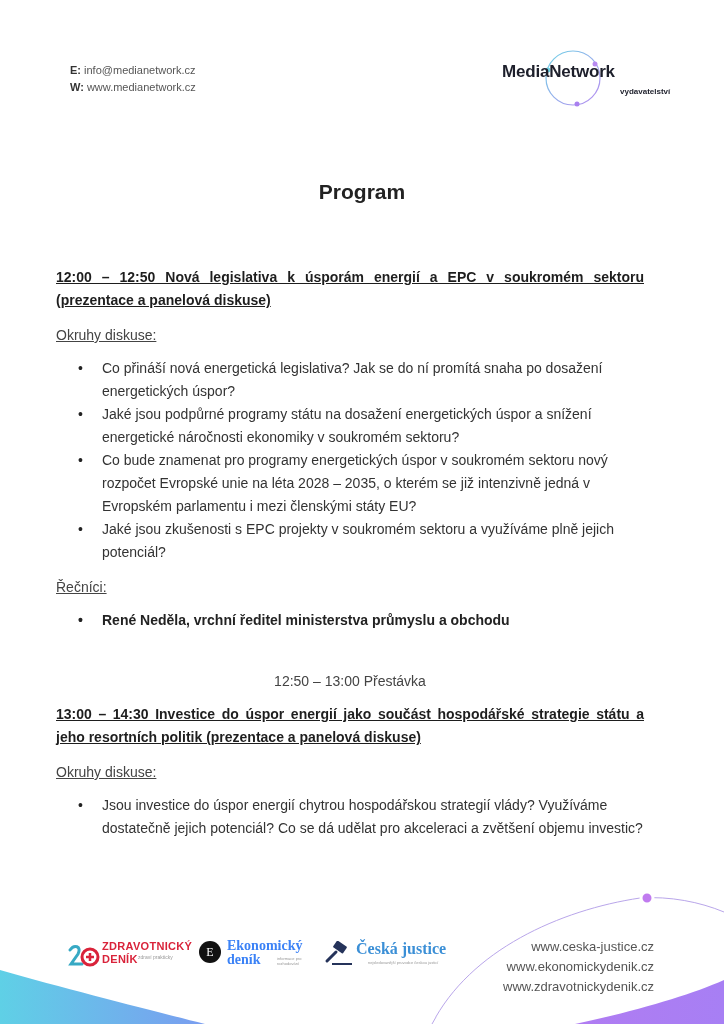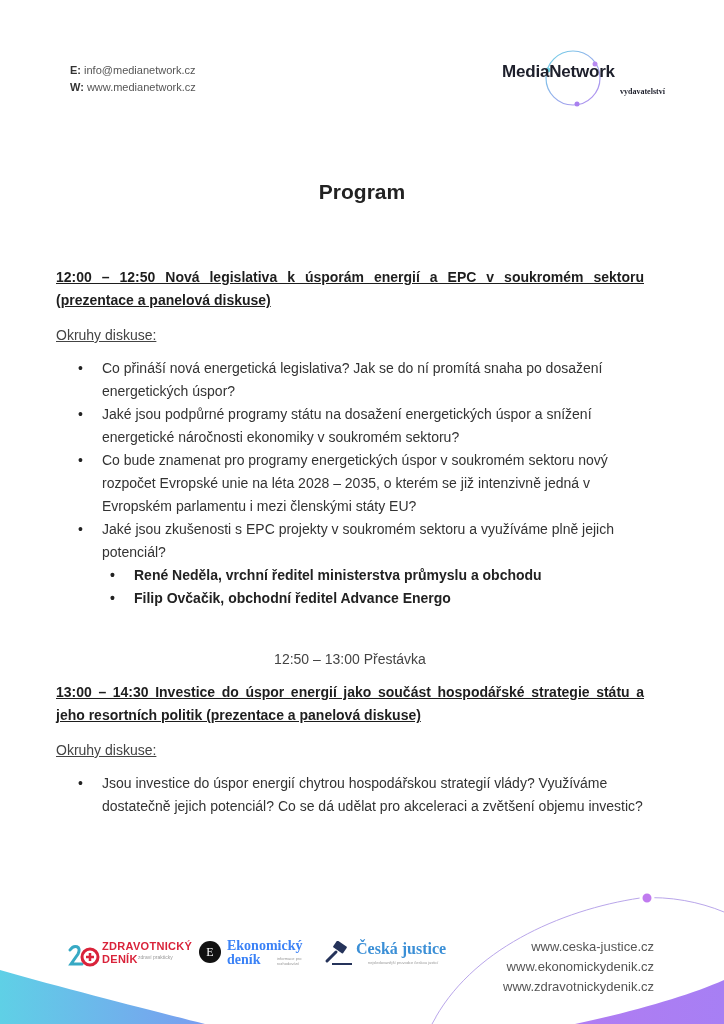--- a/index.html
+++ b/index.html
@@ -5,31 +5,31 @@
   html, body { margin: 0; padding: 0; background: #ffffff; }
   body { width: 724px; height: 1024px; position: relative; overflow: hidden;
          font-family: "Liberation Sans", "DejaVu Sans", sans-serif; color: #2b2b2b; }
 
   .contact { position: absolute; left: 70px; top: 62px; font-size: 11px; line-height: 17px; color: #555; }
   .contact b { color: #333; }
 
   .logo { position: absolute; left: 500px; top: 48px; width: 170px; height: 60px; }
   .logo svg { position: absolute; left: 0; top: 0; }
   .logo .brand { position: absolute; left: 2px; top: 14px; font-size: 17px; font-weight: bold; color: #1d1f2b; letter-spacing: -0.2px; }
-  .logo .sub { position: absolute; left: 120px; top: 39px; font-size: 8px; font-weight: bold; color: #1d1f2b; font-family: Liberation Serif, serif; }
+  .logo .sub { position: absolute; left: 120px; top: 39px; font-size: 8px; font-weight: bold; color: #1d1f2b; }
 
   .title { position: absolute; left: 0; width: 724px; top: 180px; text-align: center; font-size: 21px; font-weight: bold; color: #222; }
 
   .content { position: absolute; left: 56px; top: 266px; width: 588px; font-size: 14px; line-height: 23px; color: #333; }
   .session-title { font-weight: bold; text-decoration: underline; color: #1e1e1e; text-align: justify; margin: 0; }
   .subhead { text-decoration: underline; color: #444; margin: 12px 0 10px 0; }
   ul { margin: 0; padding: 0 0 0 46px; list-style: none; }
   ul li { position: relative; }
   ul li::before { content: "•"; position: absolute; left: -24px; top: 0; color: #222; }
-  .speakers li { font-weight: bold; color: #222; margin-left: 32px; }
+  .speakers li { font-weight: bold; color: #222; }
   .break { text-align: center; color: #444; margin: 38px 0 10px 0; }
   .footer-logos { position: absolute; top: 938px; left: 66px; height: 36px; }
   .flogo { position: absolute; top: 0; height: 36px; }
   .zd-name { position: absolute; left: 36px; top: 2px; font-size: 11px; font-weight: bold; color: #d9233a; line-height: 13px; letter-spacing: 0.3px; }
   .zd-tag { position: absolute; left: 72px; top: 16px; font-size: 5px; color: #999; }
   .ek-circle { position: absolute; left: 0; top: 3px; width: 22px; height: 22px; border-radius: 50%; background: #111; color: #fff; font-family: "Liberation Serif", serif; font-size: 12px; text-align: center; line-height: 22px; }
   .ek-name { position: absolute; left: 28px; top: 1px; font-family: "Liberation Serif", serif; font-weight: bold; font-size: 14px; line-height: 14px; color: #3b82f6; }
   .ek-tag { position: absolute; left: 78px; top: 18px; font-size: 4px; color: #999; }
   .cj-name { position: absolute; left: 32px; top: 2px; font-family: "Liberation Serif", serif; font-weight: bold; font-size: 16px; color: #3b8fd6; }
   .cj-tag { position: absolute; left: 44px; top: 22px; font-size: 4px; color: #999; white-space: nowrap; }
@@ -84,23 +84,23 @@
 <div class="content">
   <section>
     <p class="session-title">12:00 – 12:50 Nová legislativa k úsporám energií a EPC v soukromém sektoru (prezentace a panelová diskuse)</p>
     <div class="subhead">Okruhy diskuse:</div>
     <ul>
       <li>Co přináší nová energetická legislativa? Jak se do ní promítá snaha po dosažení energetických úspor?</li>
       <li>Jaké jsou podpůrné programy státu na dosažení energetických úspor a snížení energetické náročnosti ekonomiky v soukromém sektoru?</li>
       <li>Co bude znamenat pro programy energetických úspor v soukromém sektoru nový rozpočet Evropské unie na léta 2028 – 2035, o kterém se již intenzivně jedná v Evropském parlamentu i mezi členskými státy EU?</li>
       <li>Jaké jsou zkušenosti s EPC projekty v soukromém sektoru a využíváme plně jejich potenciál?</li>
     </ul>
+    <div class="subhead" style="margin-top:12px">Řečníci:</div>
     <ul class="speakers">
       <li>René Neděla, vrchní ředitel ministerstva průmyslu a obchodu</li>
-      <li>Filip Ovčačik, obchodní ředitel Advance Energo</li>
     </ul>
   </section>
 
   <div class="break">12:50 – 13:00 Přestávka</div>
 
   <section>
     <p class="session-title">13:00 – 14:30 Investice do úspor energií jako součást hospodářské strategie státu a jeho resortních politik (prezentace a panelová diskuse)</p>
     <div class="subhead">Okruhy diskuse:</div>
     <ul>
       <li>Jsou investice do úspor energií chytrou hospodářskou strategií vlády? Využíváme dostatečně jejich potenciál? Co se dá udělat pro akceleraci a zvětšení objemu investic?</li>

